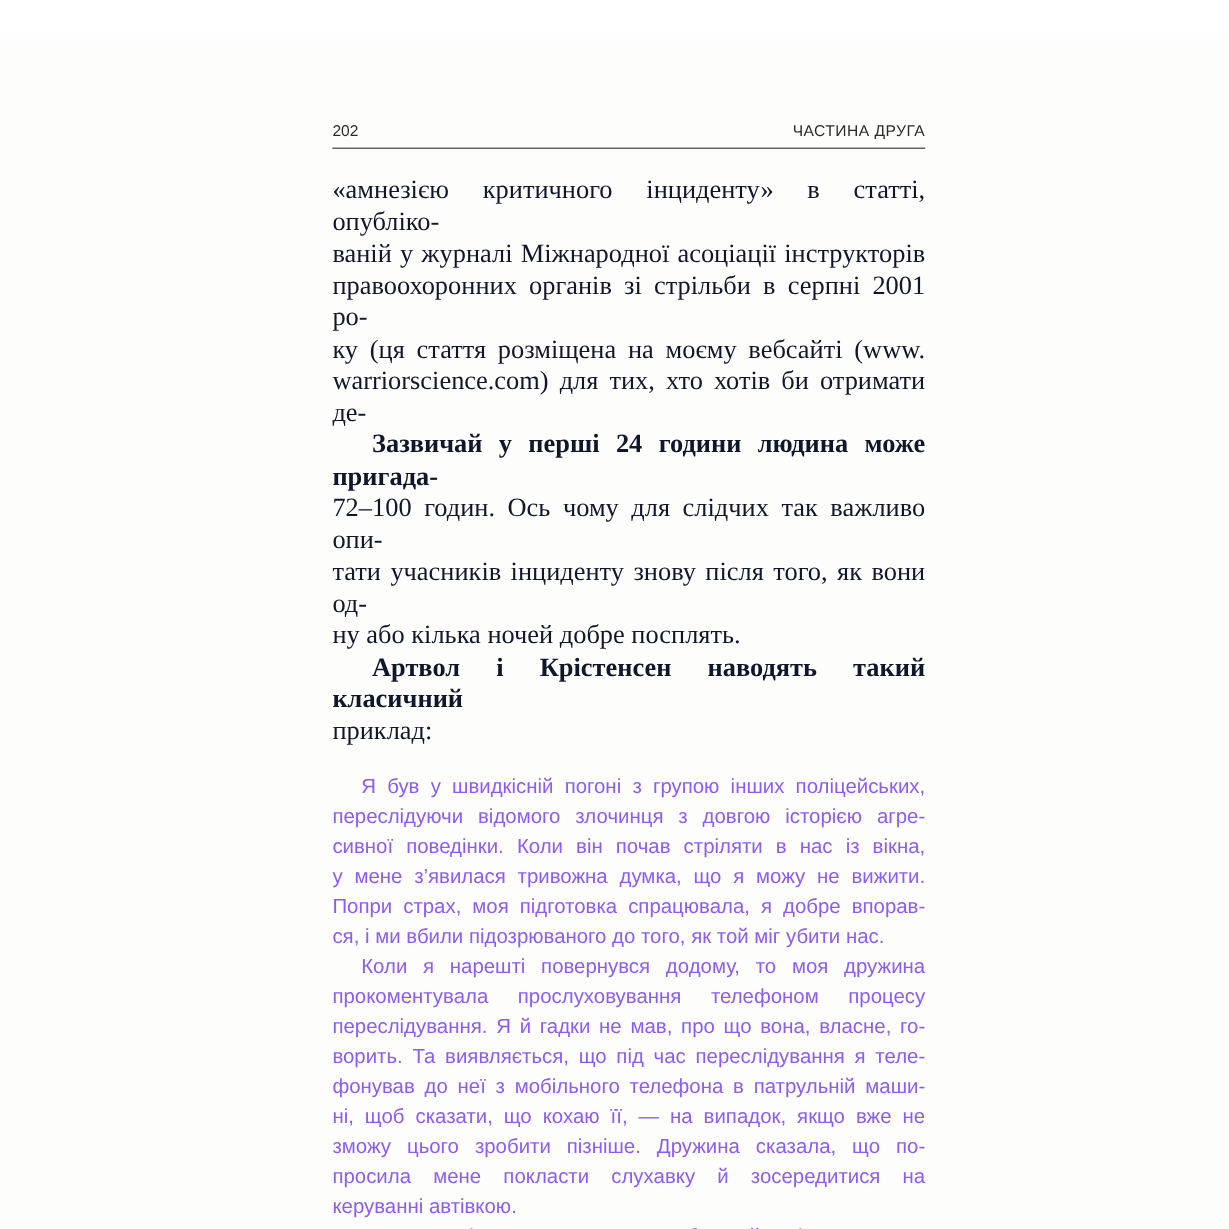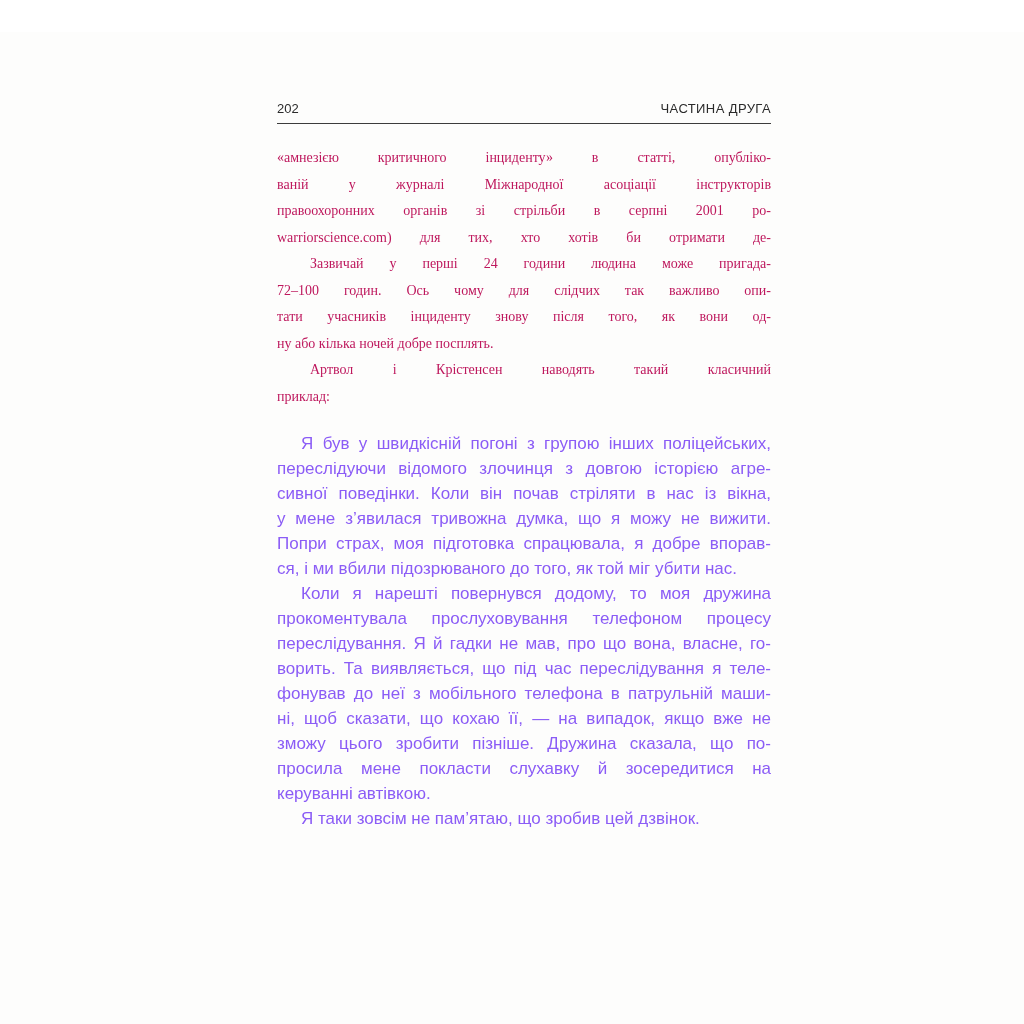--- a/index.html
+++ b/index.html
@@ -24,57 +24,58 @@
     font-family: "Liberation Sans", sans-serif;
     font-size: 13px;
     color: #2b2b2b;
     padding-bottom: 7px;
     border-bottom: 1px solid #3c3c3c;
   }
   .pghead .running { letter-spacing: 0.4px; }
   .bodytext {
     margin-top: 21px;
     font-family: "Liberation Serif", serif;
-    font-size: 14px;
+    font-size: 22px;
     line-height: 26.5px;
-    color: #be185d;
+    color: #0f172a;
   }
   .quote {
     margin-top: 21px;
     font-family: "Liberation Sans", sans-serif;
     font-size: 17px;
     line-height: 25px;
     color: #8b5cf6;
   }
   .para { margin: 0; padding: 0; }
   .ln {
     text-align: justify;
     text-align-last: justify;
   }
   .ln.last { text-align-last: left; }
-  .bodytext .fi { text-indent: 33px; }
+  .bodytext .fi { text-indent: 33px; font-weight: bold; }
   .quote .fi { text-indent: 24px; }
 </style>
 </head>
 <body>
 
 <div class="page">
   <div class="col">
 
     <div class="pghead">
       <span class="pnum">202</span>
       <span class="running">ЧАСТИНА ДРУГА</span>
     </div>
 
     <div class="bodytext">
 
       <div class="para">
         <div class="ln">«амнезією критичного інциденту» в статті, опубліко-</div>
         <div class="ln">ваній у журналі Міжнародної асоціації інструкторів</div>
         <div class="ln">правоохоронних органів зі стрільби в серпні 2001 ро-</div>
+        <div class="ln">ку (ця стаття розміщена на моєму вебсайті (www.</div>
         <div class="ln">warriorscience.com) для тих, хто хотів би отримати де-</div>
       </div>
 
       <div class="para">
         <div class="ln fi">Зазвичай у перші 24 години людина може пригада-</div>
         <div class="ln">72–100 годин. Ось чому для слідчих так важливо опи-</div>
         <div class="ln">тати учасників інциденту знову після того, як вони од-</div>
         <div class="ln last">ну або кілька ночей добре посплять.</div>
       </div>
 

